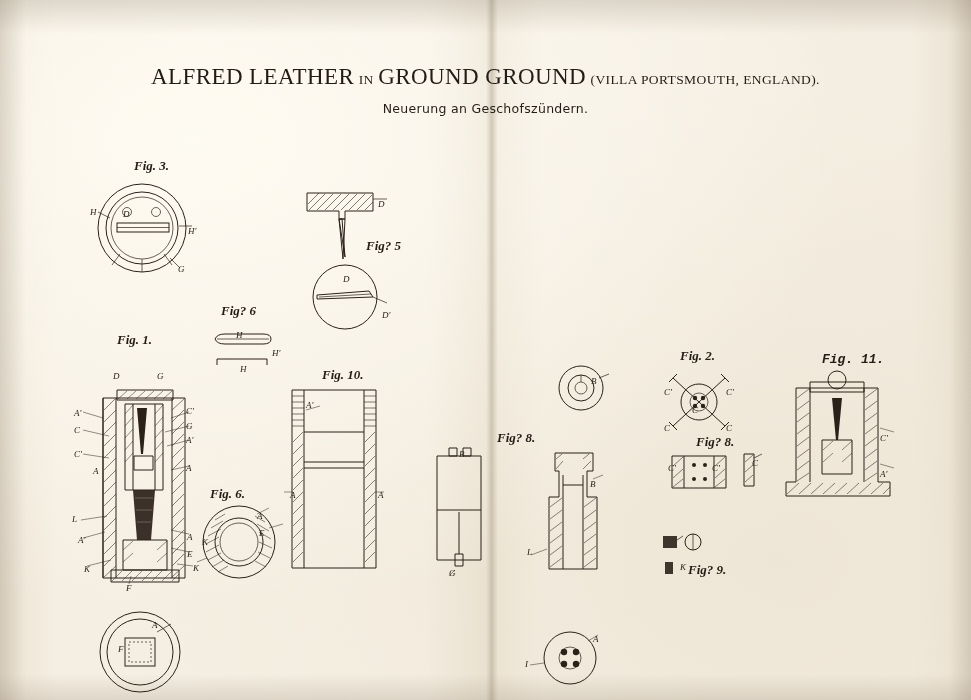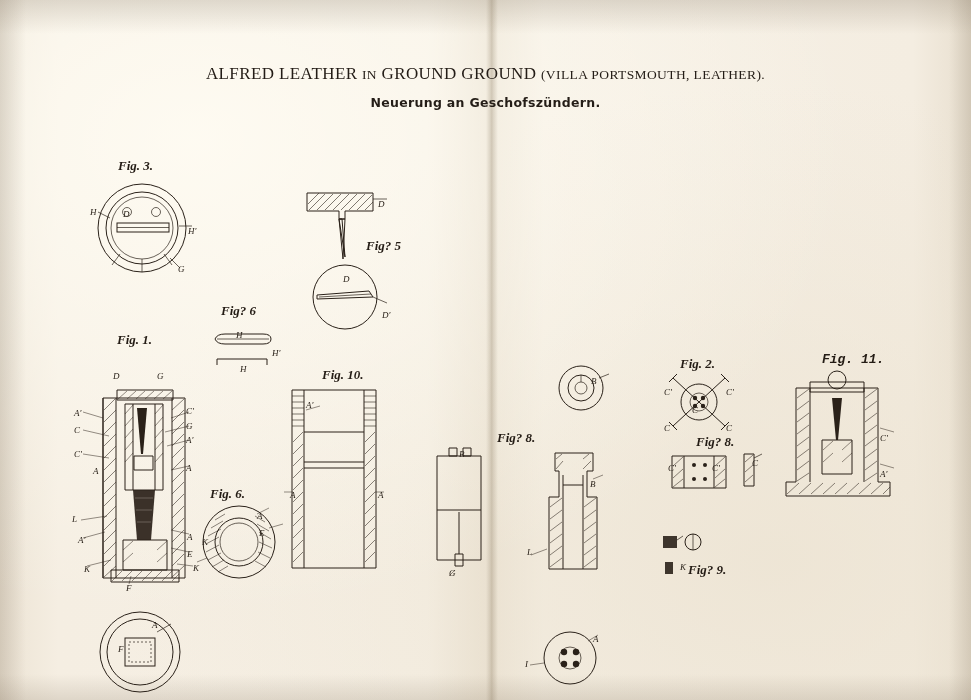--- a/index.html
+++ b/index.html
@@ -28,26 +28,26 @@
 
   
   .header{
     position:absolute;left:0;right:0;top:64px;text-align:center;
     color:#231c16;
   }
   .title-line{
     font-size:16.5px;letter-spacing:0.4px;
     font-family:"Liberation Serif", serif;
   }
-  .title-line .big{font-size:17px;}
+  .title-line .big{font-size:23px;}
   .title-line .sm{font-size:13.5px;}
   .subtitle{
     margin-top:11px;
     font-family:"DejaVu Sans", sans-serif;
-    font-size:12.5px;font-weight:bold;letter-spacing:0.3px;
+    font-size:12.5px;font-weight:normal;letter-spacing:0.3px;
     color:#241d17;
   }
 
   .fig-label{
     position:absolute;
     font-family:"Liberation Serif", serif;
     font-style:italic;font-weight:bold;
     font-size:13px;color:#241c15;
     white-space:nowrap;
   }
@@ -70,31 +70,31 @@
 <div class="edge-shadow-top"></div>
 <div class="edge-shadow-left"></div>
 <div class="edge-shadow-right"></div>
 <div class="edge-shadow-bottom"></div>
 
 <div class="header">
   <div class="title-line">
     <span class="big">ALFRED LEATHER</span>
     <span class="sm">IN</span>
     <span class="big">GROUND GROUND</span>
-    <span class="sm">(VILLA PORTSMOUTH, LEATHER).</span>
+    <span class="sm">(VILLA PORTSMOUTH, ENGLAND).</span>
   </div>
   <div class="subtitle">Neuerung an Geschofszündern.</div>
 </div>
 
-<div class="fig-label" style="left:118px;top:158px;font-family:Liberation Serif, serif;">Fig. 3.</div>
+<div class="fig-label" style="left:134px;top:158px;font-family:Liberation Serif, serif;">Fig. 3.</div>
 <div class="fig-label" style="left:366px;top:238px;">Fig? 5</div>
 <div class="fig-label" style="left:221px;top:303px;">Fig? 6</div>
 <div class="fig-label" style="left:117px;top:332px;">Fig. 1.</div>
 <div class="fig-label" style="left:322px;top:367px;">Fig. 10.</div>
-<div class="fig-label" style="left:680px;top:348px;margin-top:8px;">Fig. 2.</div>
+<div class="fig-label" style="left:680px;top:348px;">Fig. 2.</div>
 <div class="fig-label" style="left:822px;top:352px;font-family:Liberation Mono, monospace;">Fig. 11.</div>
 <div class="fig-label" style="left:497px;top:430px;">Fig? 8.</div>
 <div class="fig-label" style="left:696px;top:434px;">Fig? 8.</div>
 <div class="fig-label" style="left:210px;top:486px;font-style:italic;">Fig. 6.</div>
 <div class="fig-label" style="left:688px;top:562px;">Fig? 9.</div>
 
 <svg style="left:80px;top:180px;" width="130" height="110">
   <circle class="ink" cx="62" cy="48" r="44"></circle>
   <circle class="ink" cx="62" cy="48" r="36"></circle>
   <circle class="ink-thin" cx="62" cy="48" r="31"></circle>

